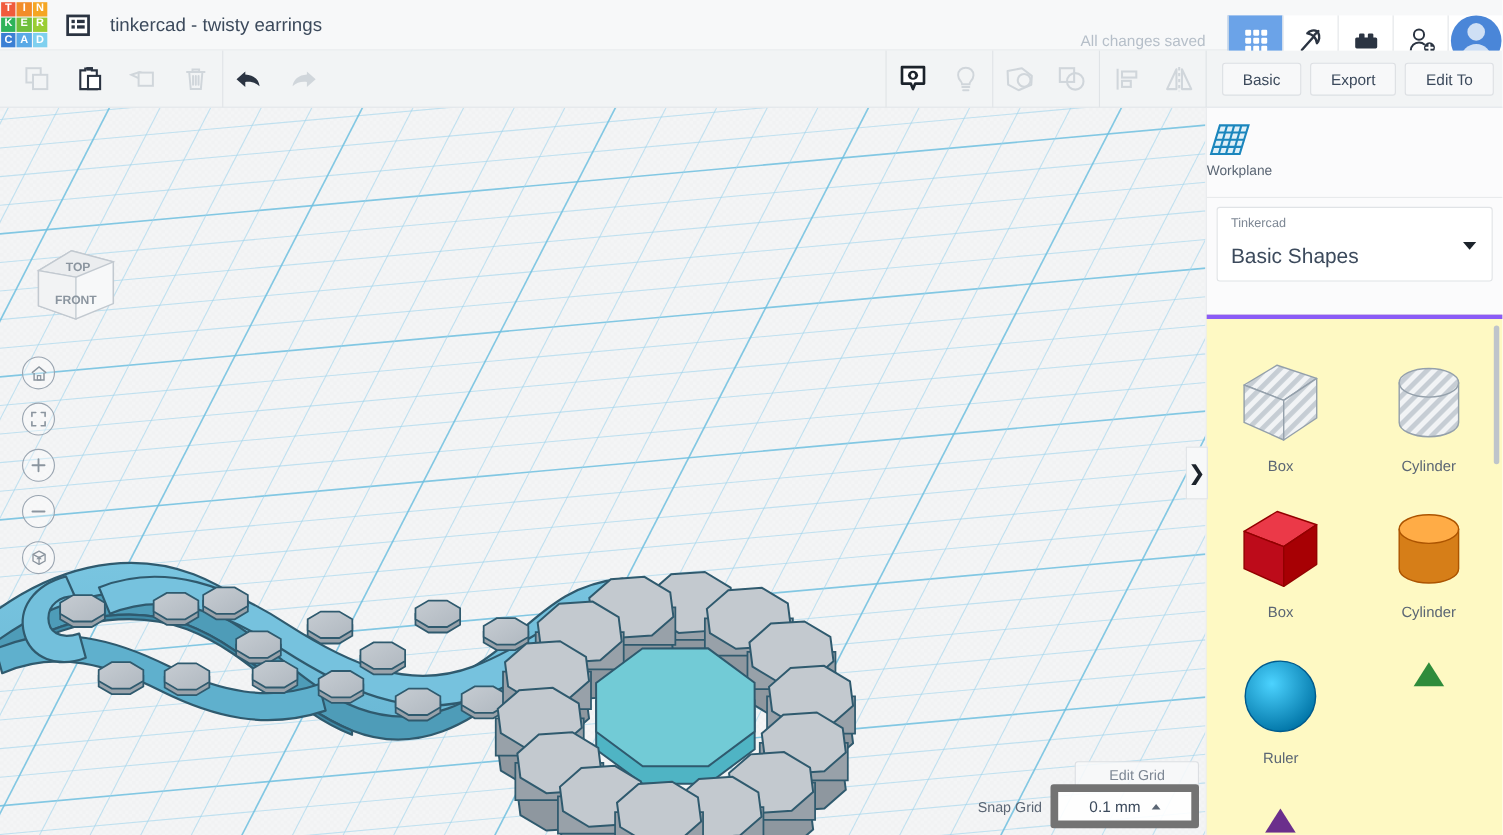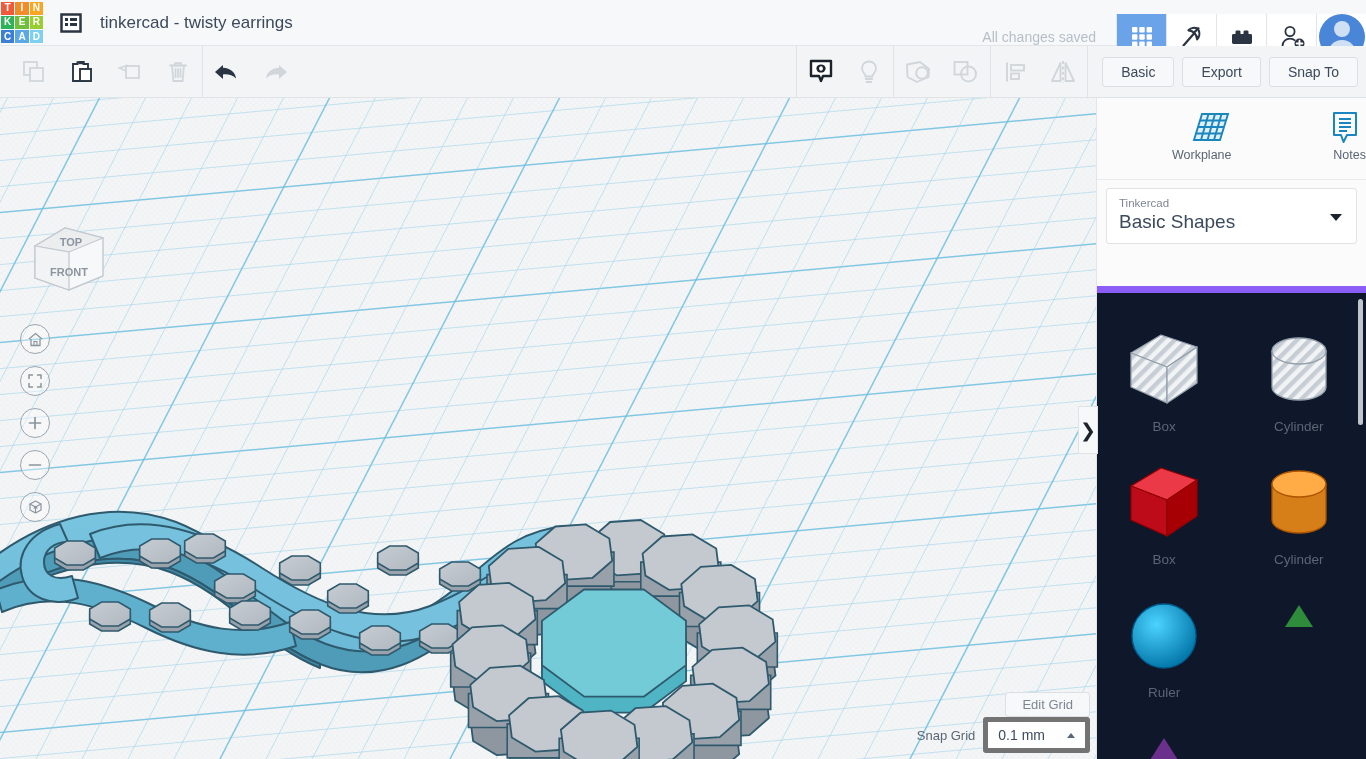--- a/index.html
+++ b/index.html
@@ -120,33 +120,33 @@
     display: flex; align-items: center; justify-content: center;
     margin-bottom: 12px; cursor: pointer;
   }
 
   
   .model { position: absolute; left: 0; top: 0; width: 1096px; height: 661px; pointer-events: none; }
 
   
   .edit-grid-btn {
     position: absolute; right: 6px; bottom: 42px;
-    padding: 4px 16px; font-size: 13px; color: #7d8794;
+    padding: 4px 30px; font-size: 13px; color: #7d8794;
     background: rgba(247,248,249,.88); border: 1px solid #dcdfe3; border-radius: 3px;
     cursor: pointer;
   }
   .snap-row {
     position: absolute; right: 6px; bottom: 6px;
     display: flex; align-items: center; gap: 8px;
   }
   .snap-label { font-size: 13px; color: #5b6674; }
   .snap-select {
-    display: flex; align-items: center; gap: 22px;
-    padding: 5px 10px; font-size: 14px; color: #3c4a5c;
-    background: rgba(255,255,255,.9); border: 5px solid #737373; border-radius: 3px;
+    display: flex; align-items: center; gap: 10px;
+    padding: 5px 28px; font-size: 14px; color: #3c4a5c;
+    background: rgba(255,255,255,.9); border: 7px solid #737373; border-radius: 3px;
     cursor: pointer;
   }
   .caret-up { width: 0; height: 0; border-left: 4px solid transparent;
     border-right: 4px solid transparent; border-bottom: 5px solid #5b6674; }
 
   
   .collapse-handle {
     position: absolute; left: 1078px; top: 406px;
     width: 20px; height: 48px; background: #f7f8f9;
     border: 1px solid #dfe3e6;
@@ -160,40 +160,40 @@
     position: absolute; top: 98px; left: 1096px;
     width: 270px; height: 661px;
     background: #fbfbfc; border-left: 1px solid #e3e6e9;
   }
   .panel-tools {
     display: flex; height: 82px; padding-top: 10px;
     border-bottom: 1px solid #e8eaec;
   }
   .ptool {
     flex: 1; display: flex; flex-direction: column;
-    align-items: flex-end; gap: 0; cursor: pointer;
+    align-items: flex-start; gap: 0; cursor: pointer;
   }
   .ptool-label { font-size: 12.5px; color: #5b6674; }
 
   .dropdown-wrap { padding: 8px 9px 0; }
   .dropdown {
     border: 1px solid #e0e3e6; border-radius: 3px; background: #fff;
     padding: 8px 12px 10px; position: relative; cursor: pointer;
   }
-  .dd-sup { font-size: 11.5px; color: #7d8794; margin-bottom: 2px; }
+  .dd-sup { font-size: 11.5px; color: #7d8794; margin-bottom: 14px; }
   .dd-val { font-size: 19px; color: #3c4a5c; }
   .dd-caret {
     position: absolute; right: 14px; top: 50%; margin-top: -2px;
     width: 0; height: 0; border-left: 6px solid transparent;
     border-right: 6px solid transparent; border-top: 7px solid #1c232b;
   }
 
   .shapes-area {
     position: absolute; top: 188px; left: 0; right: 0; bottom: 0;
-    background: #0f172a; border-top: 7px solid #8b5cf6;
+    background: #fef9c3; border-top: 4px solid #8b5cf6;
     overflow: hidden;
   }
   .shapes-grid {
     display: grid; grid-template-columns: 1fr 1fr;
     row-gap: 2px; padding-top: 24px;
   }
   .shape-item {
     display: flex; flex-direction: column; align-items: center;
     gap: 6px; padding: 10px 0 14px; cursor: pointer;
   }
@@ -405,21 +405,21 @@
         </g>
       </svg>
     </div>
 
     <div class="tb-sep"></div>
 
     <div style="width:14px"></div>
 
     <div class="tb-action">Basic</div>
     <div class="tb-action">Export</div>
-    <div class="tb-action">Snap To</div>
+    <div class="tb-action">Edit To</div>
   </div>
 
   <div class="viewport">
 
     <svg class="grid-svg" width="1096" height="661" viewBox="0 0 1096 661">
       <defs>
         <pattern id="paper" width="6" height="6" patternUnits="userSpaceOnUse">
           <rect width="6" height="6" fill="#f4f5f6"></rect>
           <rect width="3" height="3" fill="#f1f2f3"></rect>
           <rect x="3" y="3" width="3" height="3" fill="#f1f2f3"></rect>
@@ -777,29 +777,20 @@
           <g stroke="#1b86bd" stroke-width="1.9" fill="none">
             <path d="M12 6 L38 6 L30 32 L4 32 Z" fill="#dff0f8"></path>
             <path d="M18.5 6 L11 32M25 6 L17.5 32M31.5 6 L24 32"></path>
             <path d="M10 12.5 L36 12.5M8 19 L34 19M6 25.5 L32 25.5"></path>
           </g>
         </svg>
         <span class="ptool-label">Workplane</span>
       </div>
 
 
-      <div class="ptool">
-        <svg width="42" height="40" viewBox="0 0 42 40">
-          <g stroke="#1b86bd" stroke-width="2" fill="none" stroke-linejoin="round">
-            <path d="M10 5 H32 V27 H23 L19.5 34 L17 27 H10 Z"></path>
-            <path d="M15 11h12M15 15h12M15 19h12M15 23h8"></path>
-          </g>
-        </svg>
-        <span class="ptool-label">Notes</span>
-      </div>
     </div>
 
     <div class="dropdown-wrap">
       <div class="dropdown">
         <div class="dd-sup">Tinkercad</div>
         <div class="dd-val">Basic Shapes</div>
         <div class="dd-caret"></div>
       </div>
     </div>
 

